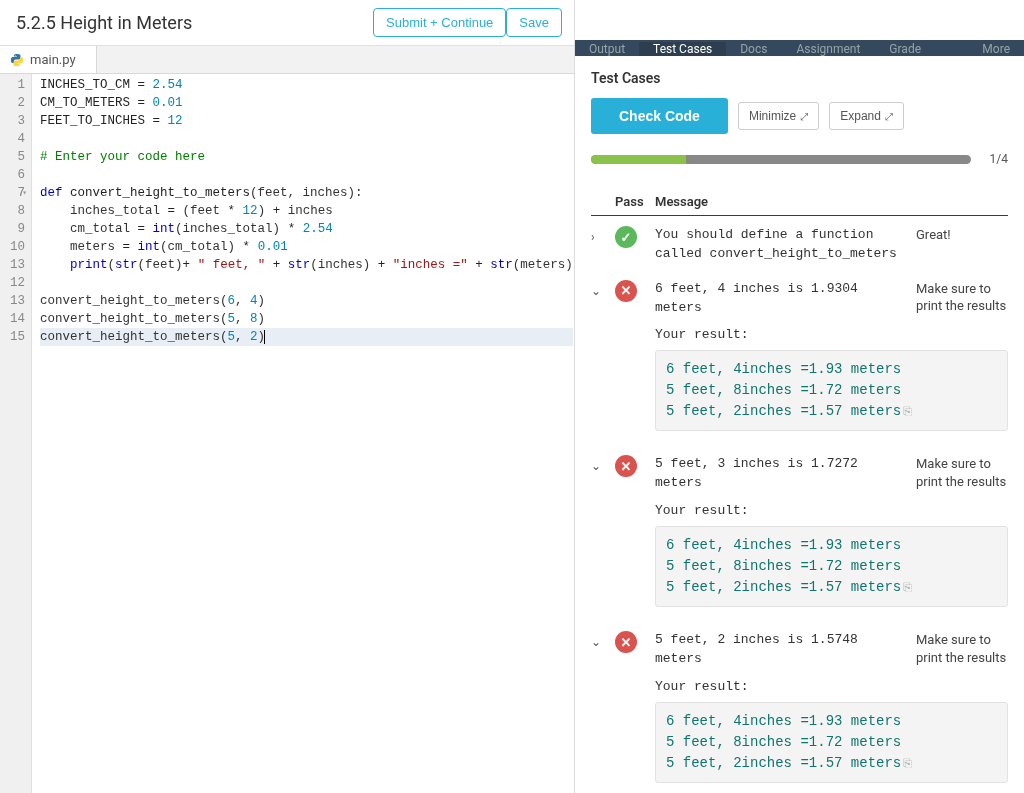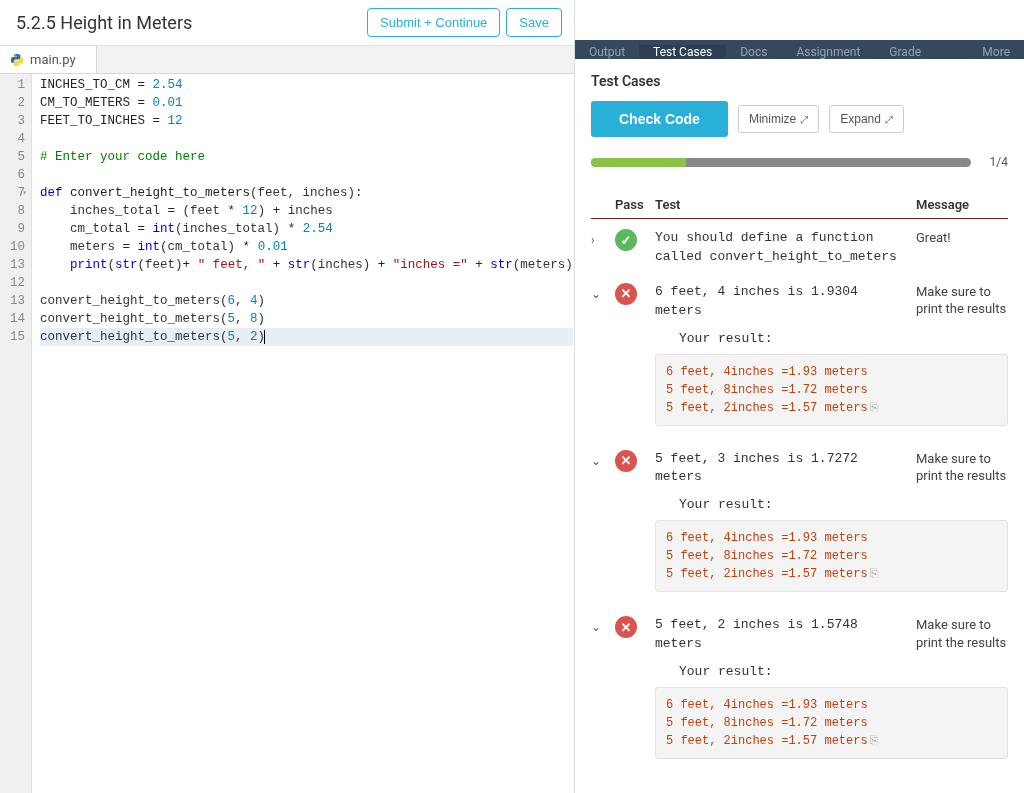--- a/index.html
+++ b/index.html
@@ -3,21 +3,21 @@
 <meta charset="utf-8">
 <style>
   * { box-sizing: border-box; margin: 0; padding: 0; }
   body { font-family: -apple-system, BlinkMacSystemFont, "Segoe UI", Roboto, Arial, sans-serif; font-size: 13px; color: #333; background: #fff; width: 1024px; height: 793px; overflow: hidden; }
   .app { display: flex; flex-direction: row; width: 100%; height: 100%; }
   .left-panel { width: 575px; display: flex; flex-direction: column; border-right: 1px solid #ddd; }
   .right-panel { width: 449px; display: flex; flex-direction: column; background: #fff; overflow-y: auto; }
   
   .header-left { display: flex; align-items: center; justify-content: space-between; padding: 8px 12px 8px 16px; border-bottom: 1px solid #e0e0e0; }
   .title { font-size: 18px; font-weight: 400; color: #333; }
-  .header-buttons { display: flex; gap: 6px; }
+  .header-buttons { display: flex; }
   .btn-outline { background: #fff; border: 1px solid #29b0d8; color: #29b0d8; padding: 6px 12px; border-radius: 4px; font-size: 13px; cursor: pointer; }
   
   .file-tab-row { background: #f2f2f2; border-bottom: 1px solid #d8d8d8; display: flex; }
   .file-tab { background: #fff; border-right: 1px solid #d8d8d8; padding: 6px 20px 6px 10px; display: flex; align-items: center; gap: 6px; font-size: 13px; color: #555; }
   .python-icon { width: 14px; height: 14px; display: inline-block; }
   
   .editor { flex: 1; display: flex; font-family: Consolas, "Courier New", monospace; font-size: 12.5px; line-height: 18px; background: #fff; overflow: auto; }
   .gutter { background: #f0f0f0; color: #888; text-align: right; padding: 2px 6px 2px 10px; user-select: none; border-right: 1px solid #e0e0e0; }
   .gutter .ln { height: 18px; }
   .gutter .fold { position: relative; }
@@ -62,22 +62,22 @@
   .test-row { display: flex; padding: 10px 0 6px 0; align-items: flex-start; font-size: 13px; }
   .expand-btn { width: 24px; text-align: left; color: #555; cursor: pointer; font-size: 12px; padding-top: 4px; }
   .status-icon { width: 40px; display: flex; justify-content: flex-start; padding-top: 0; }
   .circle { width: 22px; height: 22px; border-radius: 50%; display: flex; align-items: center; justify-content: center; color: #fff; font-size: 13px; font-weight: bold; }
   .circle.pass { background: #5cb85c; }
   .circle.fail { background: #d9534f; }
   .test-text { flex: 1; font-family: Consolas, "Courier New", monospace; color: #333; padding-right: 8px; line-height: 1.45; }
   .msg-text { width: 92px; color: #444; font-size: 13px; line-height: 1.35; }
   
   .result-block { padding: 4px 0 14px 64px; }
-  .result-label { font-family: Consolas, "Courier New", monospace; font-size: 13px; color: #333; margin-bottom: 8px; margin-left: 24px; }
-  .result-box { background: #f4f4f4; border: 1px solid #e2e2e2; border-radius: 3px; padding: 8px 10px; font-family: Consolas, "Courier New", monospace; font-size: 12px; color: #c2410c; white-space: pre-line; line-height: 1.5; }
+  .result-label { font-family: Consolas, "Courier New", monospace; font-size: 13px; color: #333; margin-bottom: 8px; }
+  .result-box { background: #f4f4f4; border: 1px solid #e2e2e2; border-radius: 3px; padding: 8px 10px; font-family: Consolas, "Courier New", monospace; font-size: 14px; color: #0f766e; white-space: pre-line; line-height: 1.5; }
   .copy-icon::after { content: "⎘"; color: #aaa; font-size: 11px; margin-left: 2px; }
 </style>
 </head>
 <body>
 
 <div class="app">
   <div class="left-panel">
     <div class="header-left">
       <div class="title">5.2.5 Height in Meters</div>
       <div class="header-buttons">
@@ -148,21 +148,20 @@
         <div class="progress-bar">
             <div class="progress-fill"></div>
           </div>
         <div class="progress-label">1/4</div>
       </div>
 
       <div class="test-table">
         <div class="test-header">
           <div class="col-expand"></div>
           <div class="col-pass">Pass</div>
-          <div class="col-test">Test</div>
           <div class="col-msg">Message</div>
         </div>
         <div id="tests">
             <div class="test-row">
               <div class="expand-btn">›</div>
               <div class="status-icon">
                 <div class="circle pass">✓</div>
               </div>
               <div class="test-text">You should define a function called convert_height_to_meters</div>
               <div class="msg-text">Great!</div>

